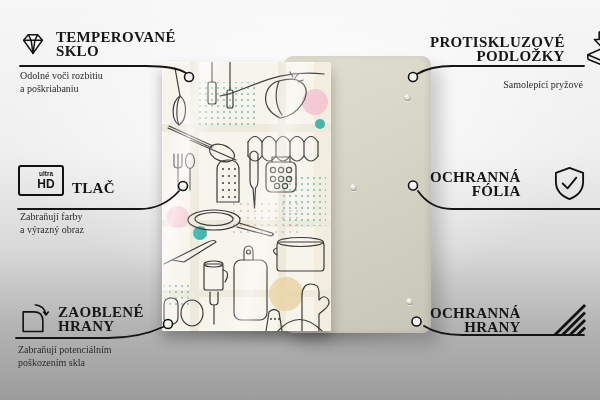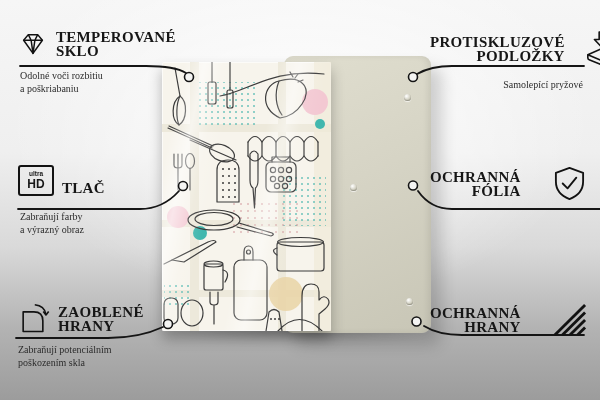--- a/index.html
+++ b/index.html
@@ -35,21 +35,21 @@
   .c-row{display:flex;align-items:center;gap:8px;}
   .callout.right .c-row{justify-content:space-between;padding-right:5px;gap:20px;}
   .c-title{font-weight:bold;font-size:15px;line-height:14px;letter-spacing:.3px;}
   .c-sub{font-size:10px;line-height:12.5px;color:#2c2c2c;}
   .callout.left .c-sub{margin-left:2px;}
   .callout.right .c-sub{padding-right:9px;}
   .c-icon{flex:0 0 auto;display:flex;align-items:center;justify-content:center;}
   .c-icon svg{display:block;}
   #uhd-box{width:32px;height:27px;border:2px solid #121212;border-radius:3px;
     display:flex;flex-direction:column;align-items:center;justify-content:center;
-    font-family:"Liberation Sans", sans-serif;}
+    font-family:"Liberation Sans", sans-serif;padding-left:10px;}
   #uhd-box .uhd-top{font-size:6.5px;line-height:6.5px;font-weight:bold;}
   #uhd-box .uhd-bottom{font-size:12px;line-height:12px;font-weight:bold;}
   
   #connectors{position:absolute;left:0;top:0;pointer-events:none;}
   #connectors path{fill:none;stroke:#151515;stroke-width:1.8;stroke-linecap:round;}
   #connectors circle{fill:#f4f4f2;stroke:#151515;stroke-width:1.6;}
   .mt-tl{margin-top:12px;} .mt-ml{margin-top:15px;} .mt-bl{margin-top:8px;}
 </style>
 </head>
 <body>

